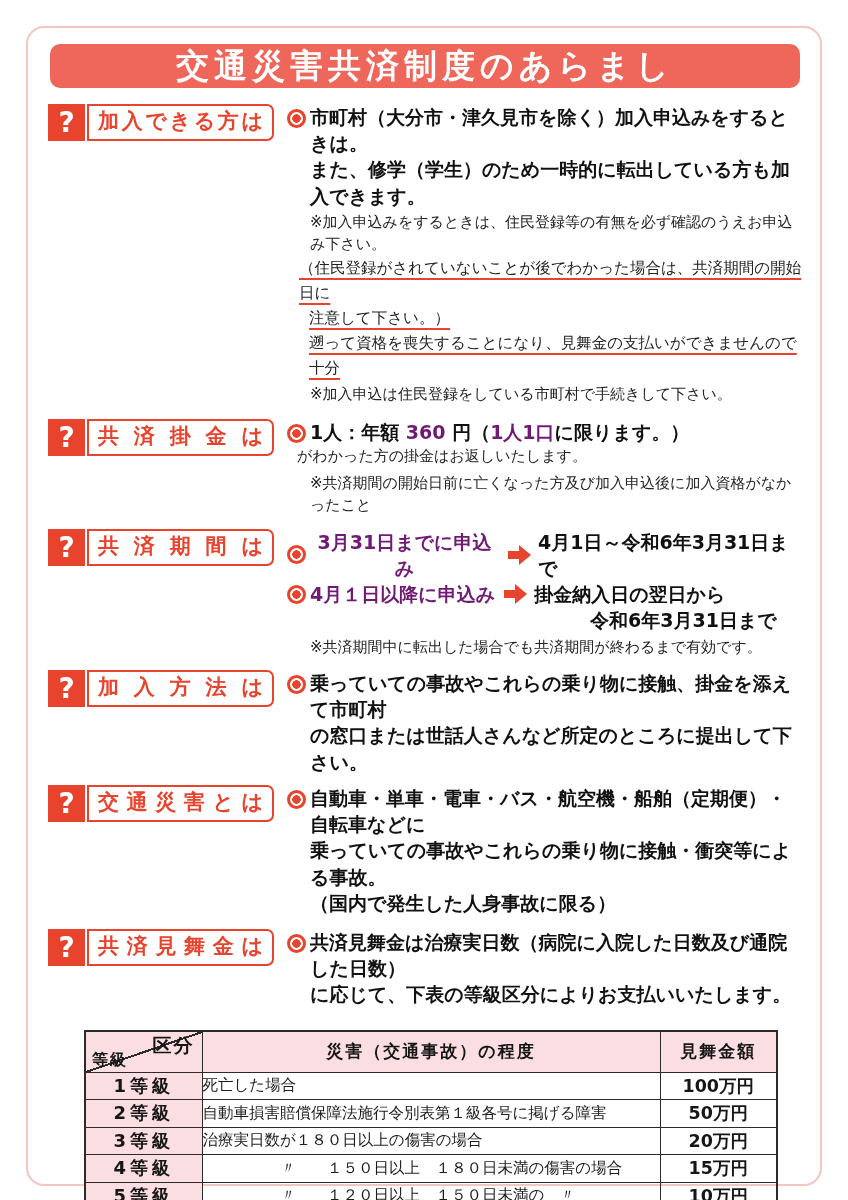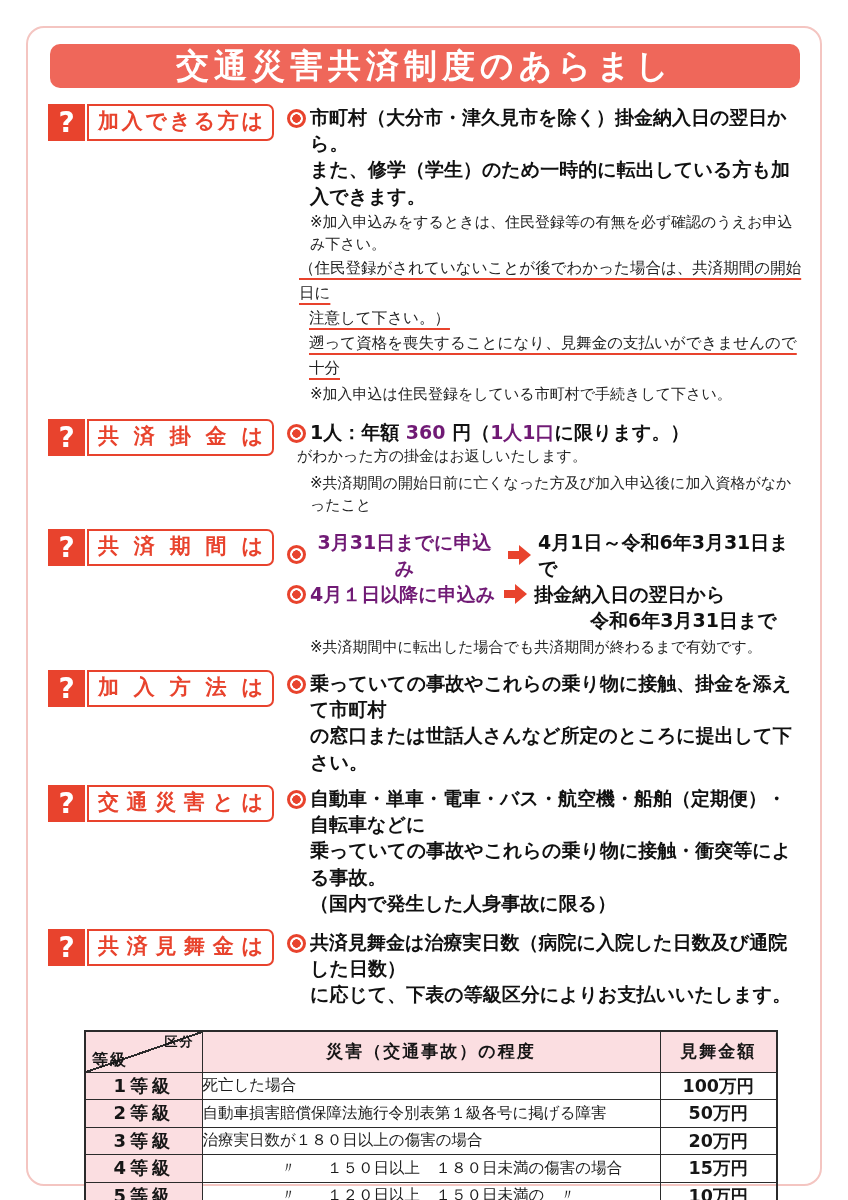--- a/index.html
+++ b/index.html
@@ -64,21 +64,21 @@
     border-collapse:collapse;margin:22px 0 0 36px;width:692px;table-layout:fixed;
     border:2px solid #2b2b2b;
   }
   table.benefit td,table.benefit th{border:1.6px solid #2b2b2b;padding:0;}
   .col-grade{width:117px;}
   .col-desc{width:458px;}
   .col-amt{width:117px;}
   .th-pink{background:#fbdee1;}
   .corner-cell{position:relative;height:40px;background:#fbdee1;
     background-image:linear-gradient(to bottom right,transparent calc(50% - 1px),#2b2b2b calc(50% - 1px),#2b2b2b calc(50% + 1px),transparent calc(50% + 1px));}
-  .corner-top{position:absolute;top:1px;right:7px;font-size:13px;font-weight:bold;letter-spacing:2px;}
+  .corner-top{position:absolute;top:1px;right:7px;font-size:19px;font-weight:bold;letter-spacing:2px;}
   .corner-bottom{position:absolute;bottom:1px;left:6px;font-size:16px;font-weight:bold;letter-spacing:2px;}
   .hdr-txt{font-size:17px;font-weight:bold;text-align:center;letter-spacing:2px;}
   td.grade{background:#fbdee1;font-weight:bold;font-size:18px;text-align:center;height:26.5px;letter-spacing:4px;}
   td.desc{font-size:15.5px;padding:0 0 0 14px;color:#1c1c1c;}
   td.desc.indent{padding-left:78px;}
   td.amt{font-weight:bold;font-size:17.5px;text-align:center;}
   .s-gap-2{margin-bottom:13px;}
   .s-gap-3{margin-bottom:12px;}
   .s-gap-4{margin-bottom:10px;}
   .s-gap-5{margin-bottom:13px;}
@@ -98,21 +98,21 @@
   </div>
 
   <div class="section s-gap-2">
     <div class="sec-head">
       <div class="qbox">?</div>
       <div class="label-box">加入できる方は</div>
     </div>
     <div class="sec-body">
       <div class="bullet-line">
         <span class="bullet"></span>
-        <span class="main">市町村（大分市・津久見市を除く）掛金納入日の翌日から。</span>
+        <span class="main">市町村（大分市・津久見市を除く）加入申込みをするときは。</span>
       </div>
       <div class="main cont">また、修学（学生）のため一時的に転出している方も加入できます。</div>
       <div class="note cont mt2">※加入申込みをするときは、住民登録等の有無を必ず確認のうえお申込み下さい。</div>
       <div class="paren cont">
         <div><span class="u">（住民登録がされていないことが後でわかった場合は、共済期間の開始日に</span></div>
         <div class="ind"><span class="u">注意して下さい。）</span></div>
         <div class="ind"><span class="u">遡って資格を喪失することになり、見舞金の支払いができませんので十分</span></div>
       </div>
       <div class="note cont mt2">※加入申込は住民登録をしている市町村で手続きして下さい。</div>
     </div>

